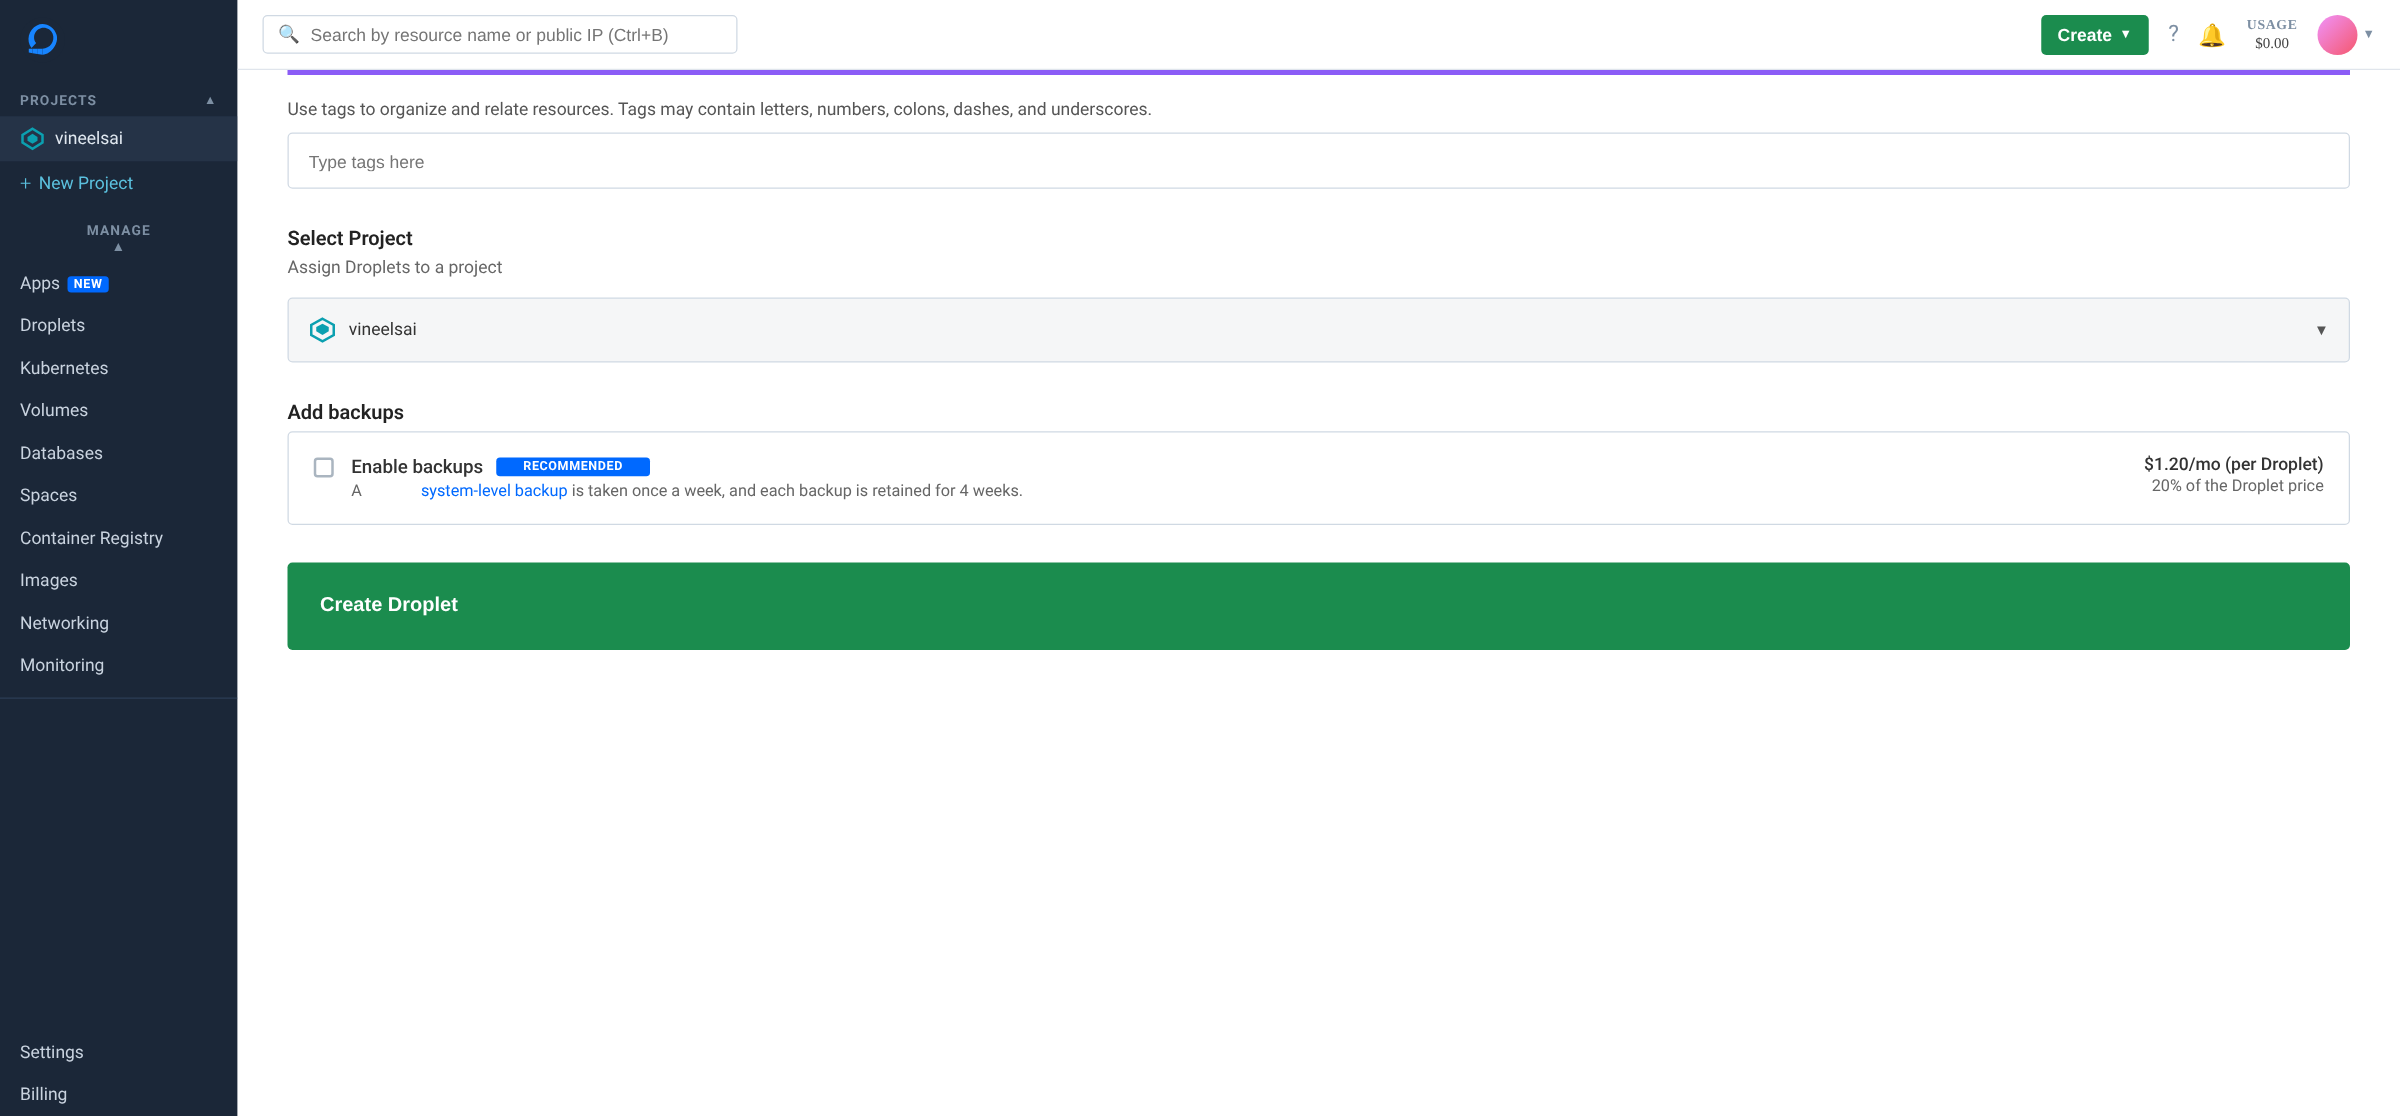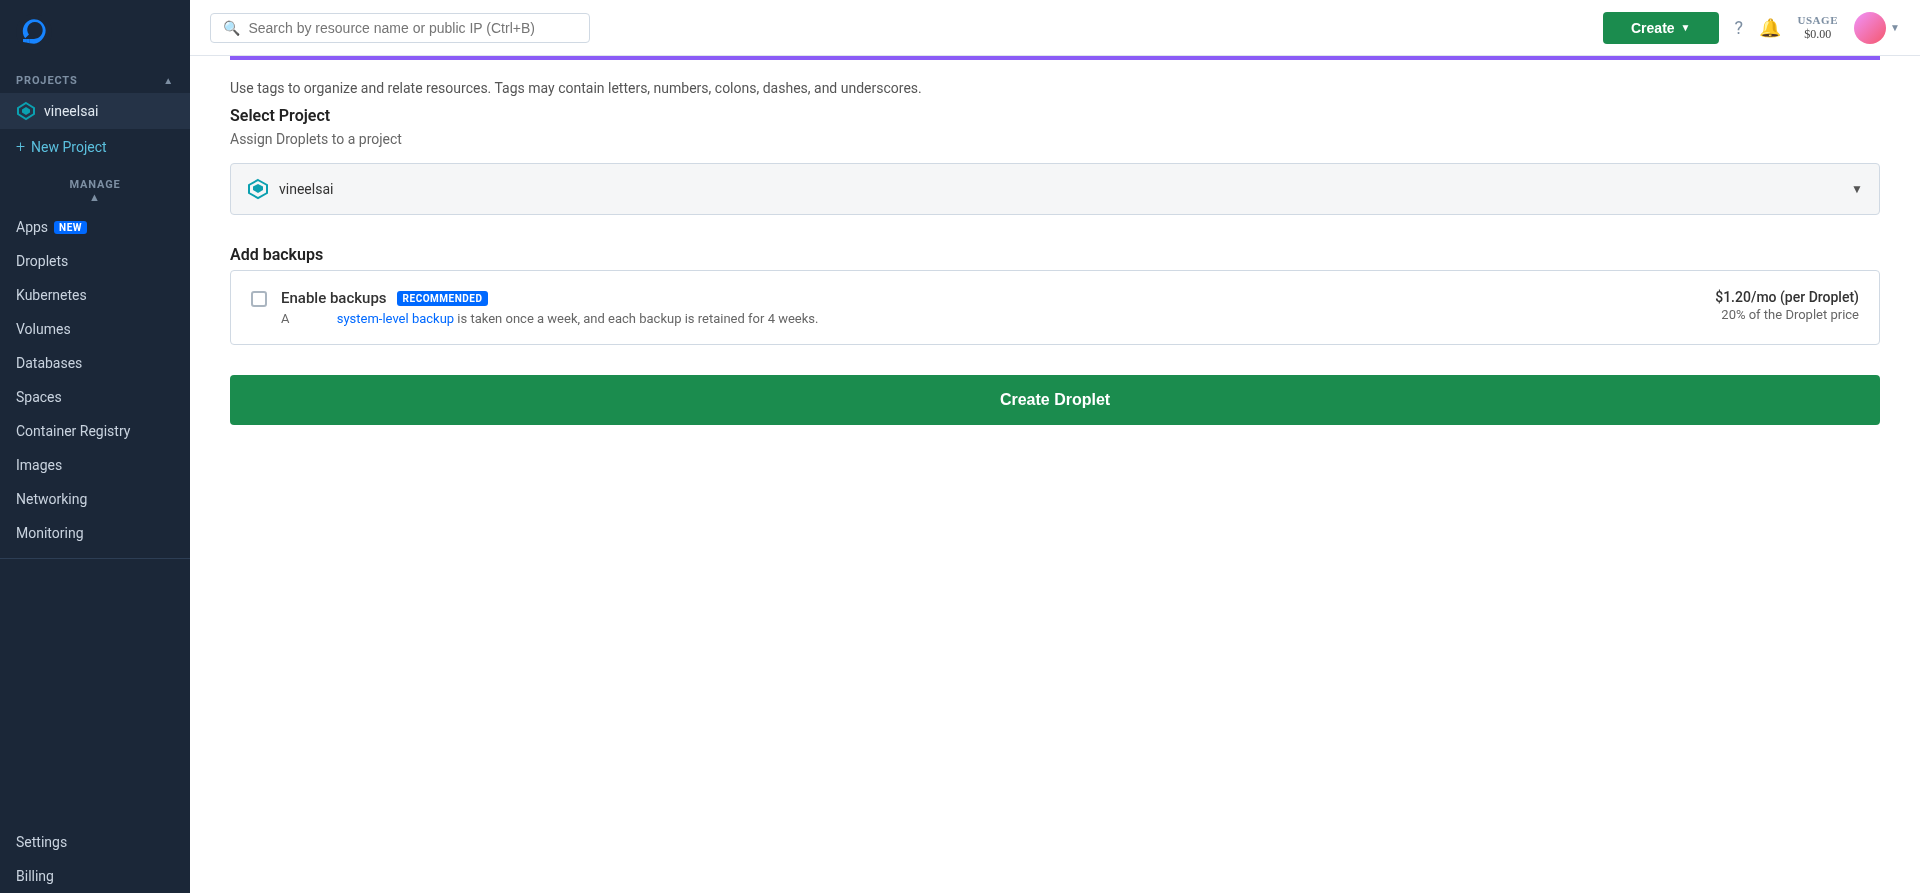--- a/index.html
+++ b/index.html
@@ -158,21 +158,21 @@
       display: flex;
       align-items: center;
       gap: 16px;
     }
 
     .create-btn {
       background: #1b8c4e;
       color: #fff;
       border: none;
       border-radius: 4px;
-      padding: 8px 28px;
+      padding: 8px 13px;
       font-size: 14px;
       font-weight: 600;
       cursor: pointer;
       display: flex;
       align-items: center;
       gap: 6px;
     }
 
     .create-btn .caret { font-size: 10px; }
 
@@ -317,21 +317,21 @@
       font-weight: 500;
       color: #333;
     }
 
     .recommended-badge {
       background: #0069ff;
       color: #fff;
       font-size: 10px;
       font-weight: 700;
       border-radius: 3px;
-      padding: 2px 6px;
+      padding: 2px 22px;
       letter-spacing: 0.05em;
       text-transform: uppercase;
     }
 
     .backup-description {
       font-size: 13px;
       color: #666;
     }
 
     .backup-link { color: #0069ff; text-decoration: none; margin-left: 44px; }
@@ -345,25 +345,25 @@
     .backup-price-main { font-weight: 500; margin-bottom: 2px; }
     .backup-price-sub { color: #666; font-size: 13px; }
 
     
     .create-droplet-btn {
       width: 100%;
       background: #1b8c4e;
       color: #fff;
       border: none;
       border-radius: 4px;
-      padding: 16px;
+      padding: 26px;
       font-size: 16px;
       font-weight: 600;
       cursor: pointer;
-      text-align: center;
+      text-align: left;
     }
   </style>
 </head>
 <body>
 
 <nav class="sidebar">
   <div class="sidebar-logo">
     <svg viewBox="0 0 40 40" fill="none" xmlns="http://www.w3.org/2000/svg">
       <circle cx="20" cy="20" r="20" fill="#1b2738"></circle>
       <path d="M20 33v-5.3c6.5 0 11.5-6.4 9-13.2C27.6 11 24.5 9 21 9c-7 0-11 8.2-6.6 13.7L10.2 27C5.2 20.5 7.6 10.5 15 7c7-3.3 15.2 1 17.5 8.4C34.8 22.4 28.2 33 20 33z" fill="#1784ff"></path>
@@ -459,20 +459,23 @@
       <div class="user-dropdown">
         <div class="avatar"></div>
         <span class="user-caret">▼</span>
       </div>
     </div>
   </header>
 
   <div class="content">
     
     <p class="tags-description">Use tags to organize and relate resources. Tags may contain letters, numbers, colons, dashes, and underscores.</p>
+    <div class="tags-input-wrapper">
+      <input type="text" placeholder="Type tags here" style="">
+    </div>
 
     
     <h2 class="section-title">Select Project</h2>
     <p class="section-subtitle">Assign Droplets to a project</p>
 
     <div class="project-select-box">
       <div class="project-select-left">
         <svg class="project-select-icon" viewBox="0 0 22 22">
           <polygon points="11,2 20,7 20,15 11,20 2,15 2,7" fill="none" stroke="#0ba0b0" stroke-width="2"></polygon>
           <polygon points="11,6 16,8.5 16,12 11,15 6,12 6,8.5" fill="#0ba0b0"></polygon>

